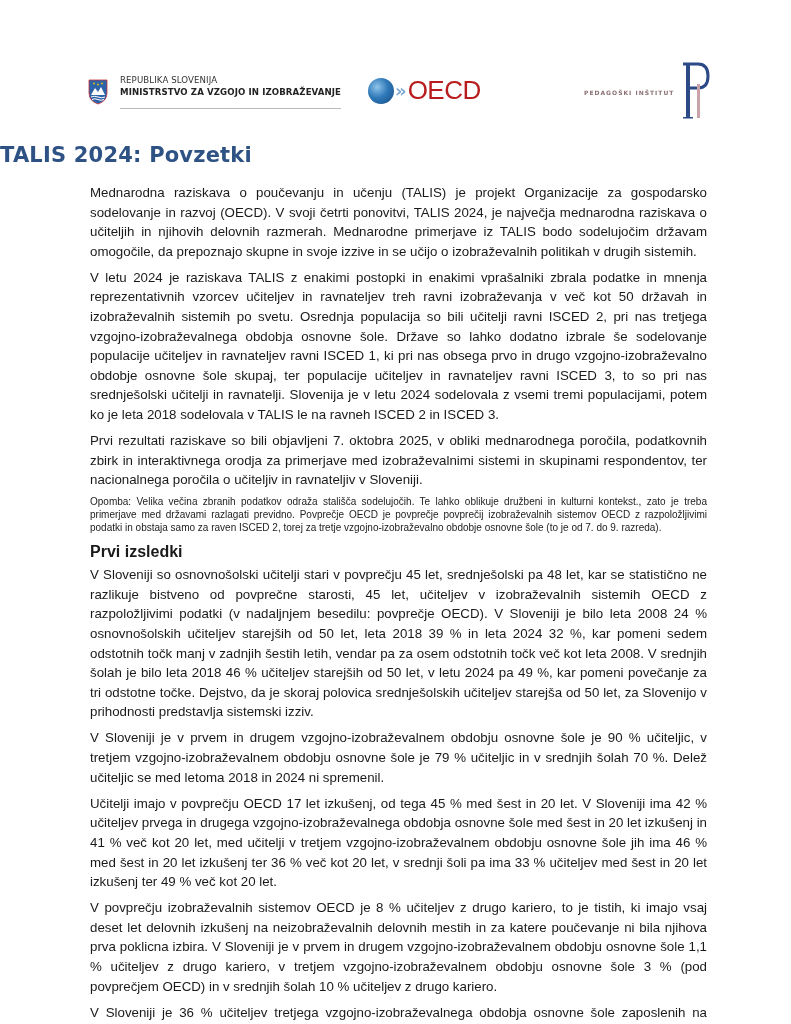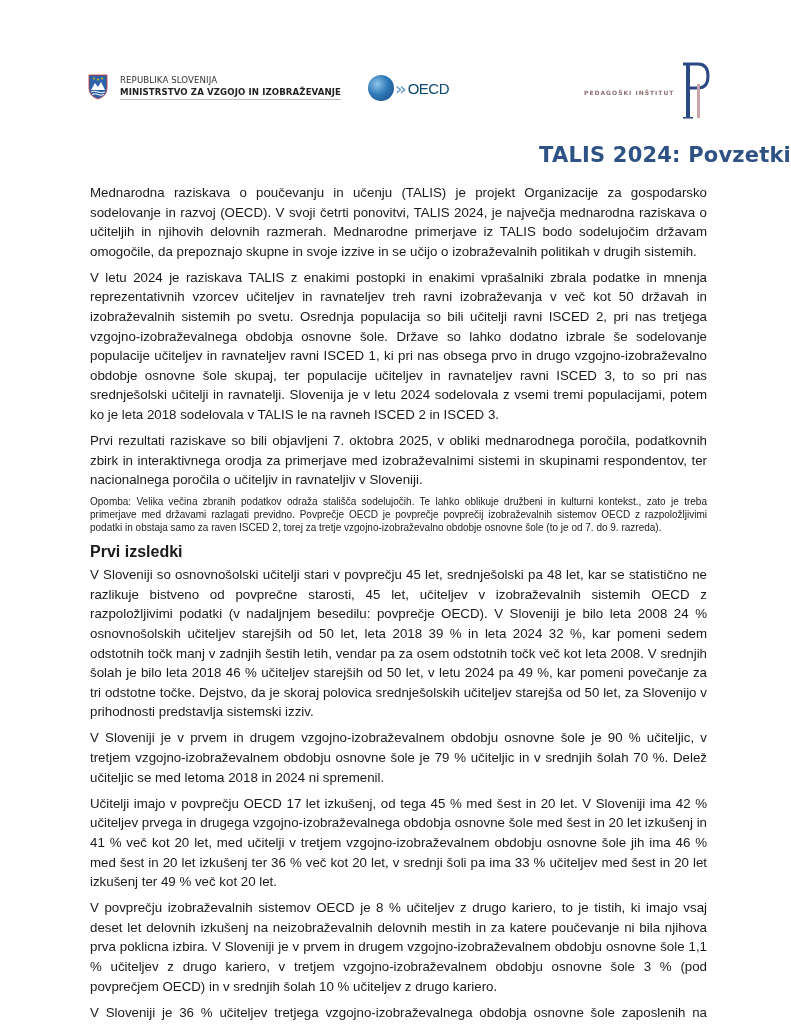--- a/index.html
+++ b/index.html
@@ -1,29 +1,29 @@
 <!DOCTYPE html>
 <html><head>
 <meta charset="utf-8">
 <style>
   html, body { margin: 0; padding: 0; background: #ffffff; }
   body { width: 791px; height: 1024px; position: relative; overflow: hidden; font-family: "Liberation Sans", sans-serif; color: #1a1a1a; }
   .header { position: absolute; left: 0; top: 0; width: 727px; height: 130px; }
   .logo-ministry { position: absolute; left: 88px; top: 74px; display: flex; align-items: center; }
   .crest { width: 20px; height: 26px; margin-right: 12px; }
   .ministry-text { font-family: "DejaVu Sans", sans-serif; font-size: 8.6px; line-height: 12px; color: #333; letter-spacing: 0.1px; }
-  .ministry-text .l2 { font-weight: bold; color: #222; border-bottom: 1px solid #bbb; padding-bottom: 1px; }
+  .ministry-text .l2 { font-weight: bold; color: #222; border-bottom: 1px solid #bbb; padding-bottom: 10px; }
   .logo-oecd { position: absolute; left: 368px; top: 75px; display: flex; align-items: center; }
   .globe { width: 26px; height: 26px; border-radius: 50%; background: radial-gradient(circle at 35% 35%, #8fc4ea 0%, #2f79b9 45%, #164a82 100%); position: relative; }
   .chev { font-family: "DejaVu Sans", sans-serif; font-size: 18px; color: #7aa7d1; margin-left: 1px; letter-spacing: -4px; font-weight: bold; }
-  .oecd-word { font-family: "Liberation Sans", sans-serif; font-size: 15px; color: #0c4a6e; margin-left: 5px; letter-spacing: -0.5px; }
+  .oecd-word { font-family: "Liberation Sans", sans-serif; font-size: 26px; color: #b91c1c; margin-left: 5px; letter-spacing: -0.5px; }
   .logo-pi { position: absolute; left: 584px; top: 62px; display: flex; align-items: center; }
   .pi-text { font-family: "DejaVu Sans", sans-serif; font-size: 6px; letter-spacing: 1px; color: #8a6f72; font-weight: bold; margin-right: 6px; }
   .pi-mark { width: 30px; height: 60px; }
-  .title { position: absolute; left: 0; top: 143px; width: 791px; text-align: right; font-family: "DejaVu Sans", sans-serif; font-weight: bold; font-size: 21px; color: #2e5284; letter-spacing: 0.2px; }
+  .title { position: absolute; left: 0; top: 143px; width: 791px; text-align: left; font-family: "DejaVu Sans", sans-serif; font-weight: bold; font-size: 21px; color: #2e5284; letter-spacing: 0.2px; }
   .content { position: absolute; left: 90px; top: 183px; width: 617px; }
   p { margin: 0 0 6.5px 0; font-size: 13.3px; line-height: 19.6px; text-align: justify; }
   p.note { font-size: 10px; line-height: 12.6px; margin-top: 2px; margin-bottom: 8px; color: #222; }
   h2 { font-size: 16px; font-weight: bold; margin: 0 0 4px 0; line-height: 19px; }
 </style>
 </head>
 <body>
 
 <div class="header">
   <div class="logo-ministry">

